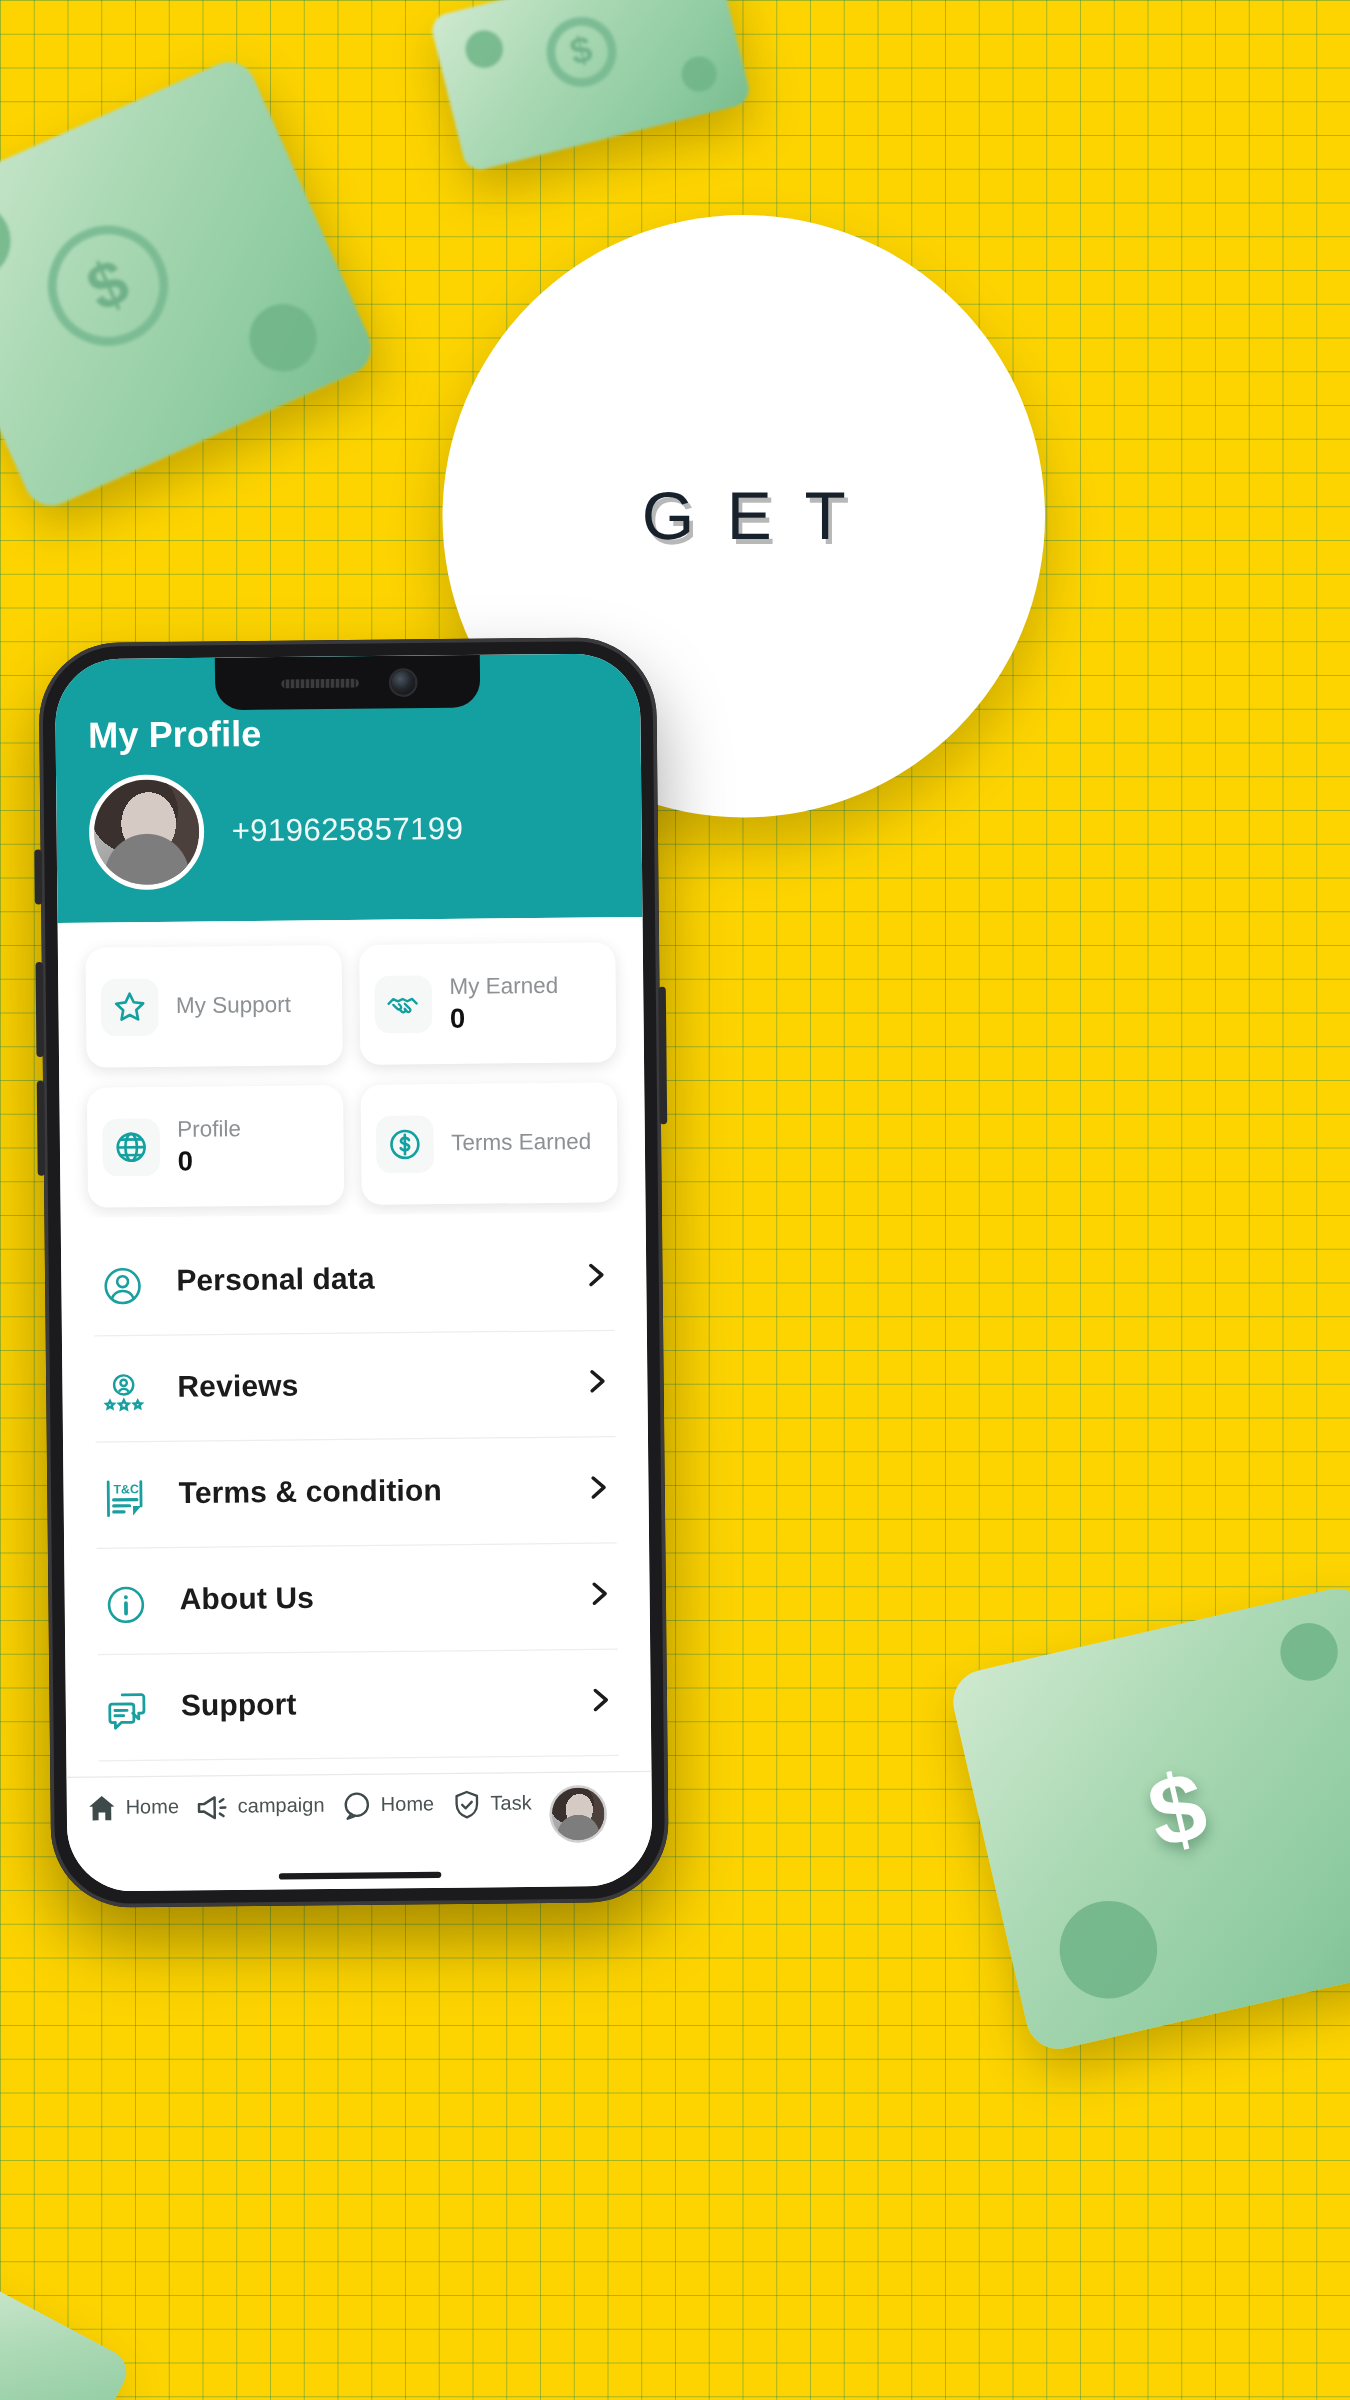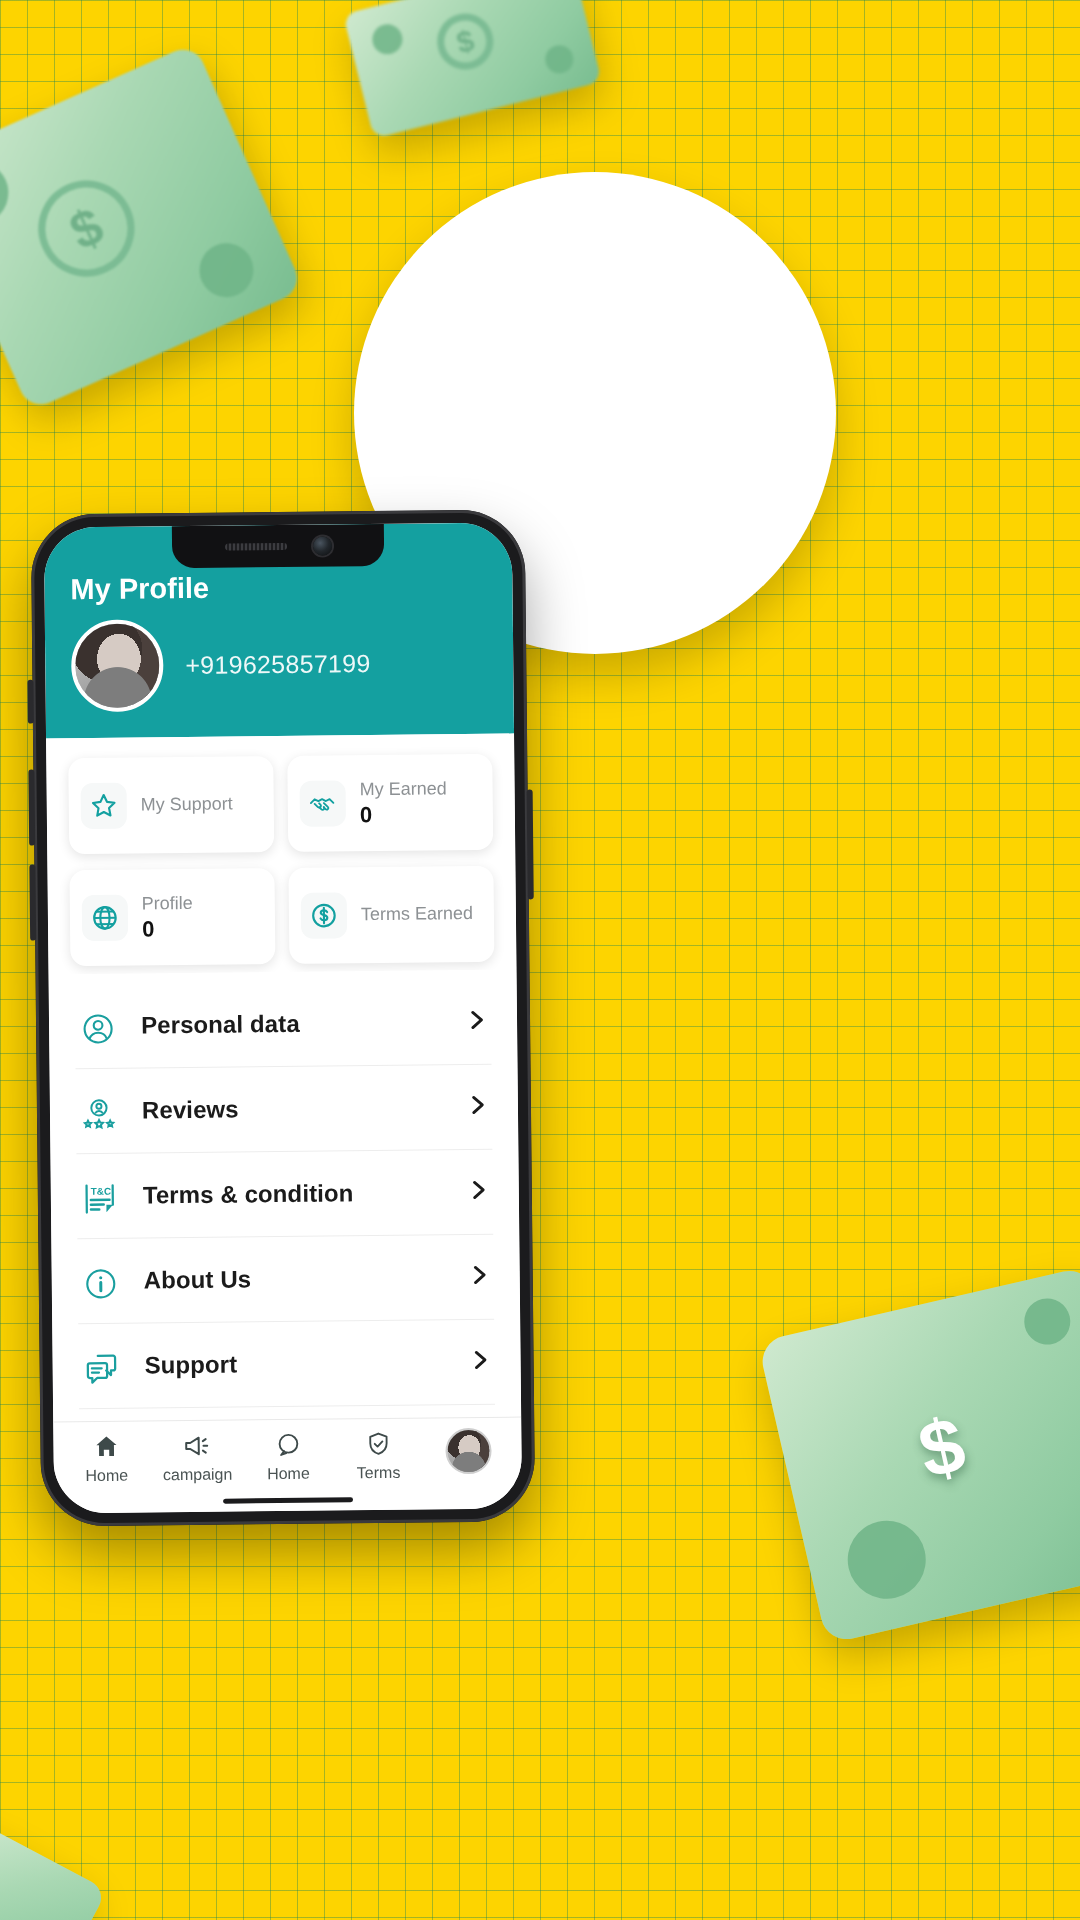--- a/index.html
+++ b/index.html
@@ -243,21 +243,21 @@
   
   #bottom-nav {
     flex:0 0 auto;
     height:92px;
     border-top:1px solid #e9e9e9;
     background:#ffffff;
     display:flex; align-items:flex-start; justify-content:space-around;
     padding:10px 8px 0 8px;
   }
   .nav-item {
-    display:flex; flex-direction:column;
+    display:flex; flex-direction:row;
     align-items:center; gap:5px;
     cursor:pointer; min-width:68px;
   }
   .nav-icon { height:30px; display:flex; align-items:center; justify-content:center; color:#3e4a4a; }
   .nav-label { font-size:16px; color:#4a5353; }
   #nav-avatar {
     width:46px; height:46px; border-radius:50%;
     border:2px solid #cfcfcf; overflow:hidden;
     background:#b5b5b5; position:relative;
   }
@@ -291,20 +291,21 @@
     <div class="disc d2"></div>
 </div>
 <div class="bill" id="bill-right">
   <div class="disc d2"></div>
     <div class="ring">$</div>
     <div class="disc d1"></div>
 </div>
 <div class="bill" id="bill-corner"></div>
 
 <div id="promo-circle">
+  <div id="promo-get">GET</div>
 </div>
 
 <div id="phone">
   <div class="side-btn" id="sb1"></div>
   <div class="side-btn" id="sb2"></div>
   <div class="side-btn" id="sb3"></div>
   <div id="sb-right"></div>
 
   <div id="screen">
 
@@ -509,21 +510,21 @@
         <span class="nav-label">Home</span>
       </div>
 
       <div class="nav-item">
         <span class="nav-icon">
           <svg width="28" height="28" viewBox="0 0 24 24" fill="none" stroke="currentColor" stroke-width="1.6" stroke-linecap="round" stroke-linejoin="round">
             <path d="M12 3l7 2.8v5.6c0 4.2-2.9 7.6-7 9-4.1-1.4-7-4.8-7-9V5.8z"></path>
             <polyline points="8.8 11.8 11.2 14.2 15.4 9.8"></polyline>
           </svg>
         </span>
-        <span class="nav-label">Terms</span>
+        <span class="nav-label">Task</span>
       </div>
 
       <div class="nav-item">
         <span id="nav-avatar">
             <span class="face"></span>
           </span>
       </div>
 
     </div>
 

